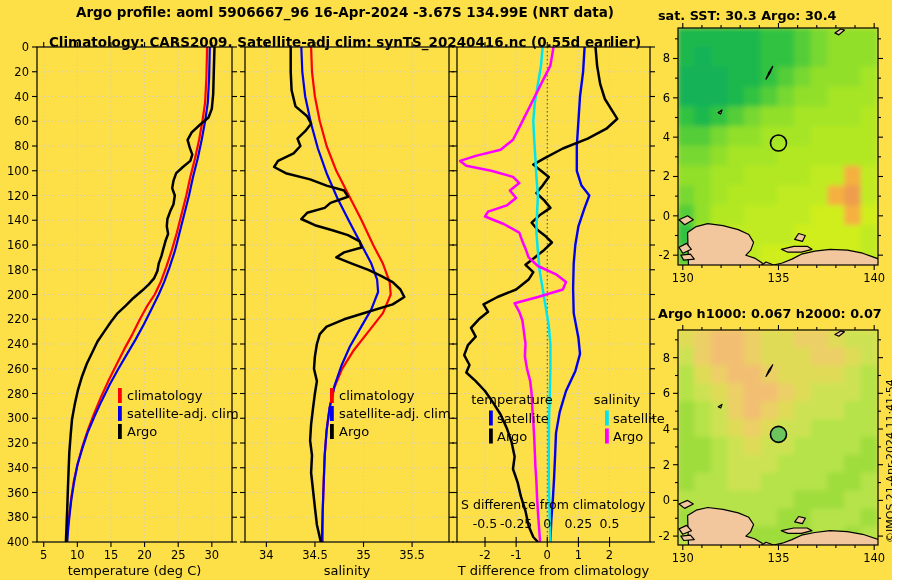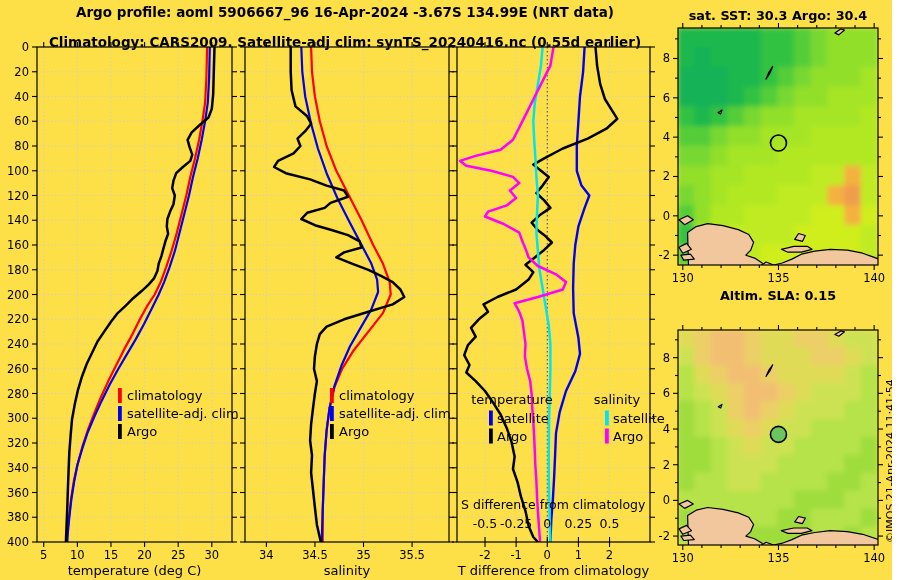--- a/index.html
+++ b/index.html
@@ -1,38 +1,38 @@
 <!DOCTYPE html>
 <html><head>
 <meta charset="utf-8">
 <style>
   html,body{margin:0;padding:0;background:#fff;}
   .fig{position:relative;width:892px;height:580px;background:#fde047;
        font-family:"DejaVu Sans",sans-serif;color:#000;overflow:hidden;}
   .fig-title{position:absolute;left:0;width:690px;text-align:center;
        font-size:13.5px;font-weight:bold;white-space:nowrap;}
-  .map-title{position:absolute;left:658px;width:240px;text-align:center;
+  .map-title{position:absolute;left:658px;width:240px;text-align:left;
        font-size:12.8px;font-weight:bold;white-space:nowrap;}
   .copyright{position:absolute;left:884px;top:543px;transform:rotate(-90deg);
        transform-origin:0 0;font-size:11px;white-space:nowrap;}
   svg{position:absolute;left:0;top:0;font-family:"DejaVu Sans",sans-serif;}
   svg text{fill:#000;}
   .tick-label{font-size:11.5px;}
   .ax-label{font-size:13px;}
   .legend-text{font-size:13px;}
   .sdiff-text{font-size:12.5px;}
 </style>
 </head>
 <body>
 
 <div class="fig">
   <div class="fig-title" style="top:4px;">Argo profile: aoml 5906667_96 16-Apr-2024 -3.67S 134.99E (NRT data)</div>
   <div class="fig-title" style="top:34px;">Climatology: CARS2009. Satellite-adj clim: synTS_20240416.nc (0.55d earlier)</div>
   <div class="map-title" style="top:8px;">sat. SST: 30.3 Argo: 30.4</div>
-  <div class="map-title" style="top:288px;">Altim. SLA: 0.15</div>
+  <div class="map-title" style="top:306px;">Argo h1000: 0.067 h2000: 0.07</div>
   <div class="copyright">©IMOS 21-Apr-2024 11:41:54</div>
   <svg id="figure" width="900" height="580" viewBox="0 0 900 580">
       <defs>
         <filter id="soften" x="-8%" y="-8%" width="116%" height="116%">
           <feGaussianBlur stdDeviation="2.5"></feGaussianBlur>
         </filter>
         <clipPath id="clip-temperature-panel">
           <rect x="37" y="47" width="195" height="495"></rect>
         </clipPath>
         <clipPath id="clip-salinity-panel">

